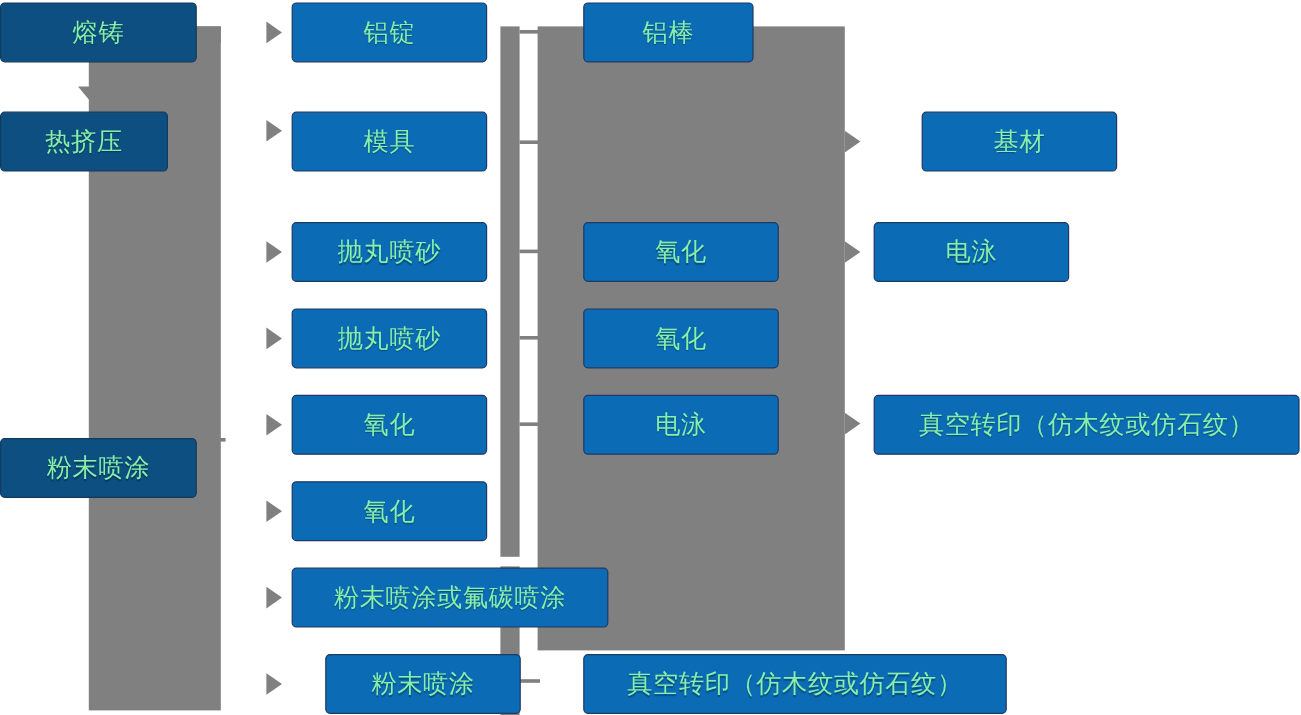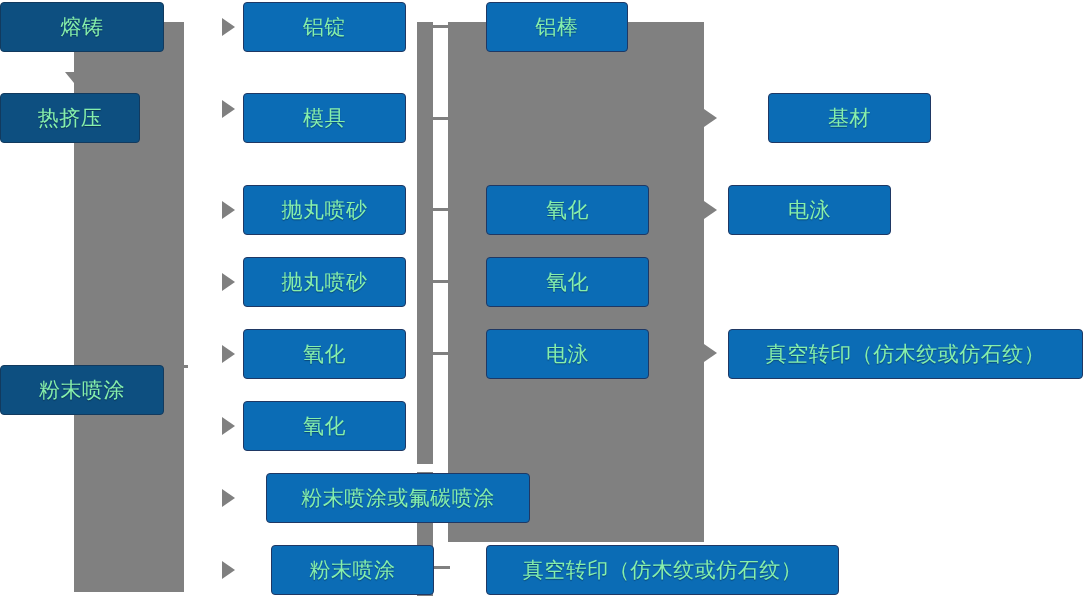--- a/index.html
+++ b/index.html
@@ -130,21 +130,21 @@
   </div>
   <div class="node bright" style="left:243px; top:257px; width:163px; height:50px;">
     <span>抛丸喷砂</span>
   </div>
   <div class="node bright" style="left:243px; top:329px; width:163px; height:50px;">
     <span>氧化</span>
   </div>
   <div class="node bright" style="left:243px; top:401px; width:163px; height:50px;">
     <span>氧化</span>
   </div>
-  <div class="node bright wide-label" style="left:243px; top:473px; width:264px; height:50px;margin-left:23px;">
+  <div class="node bright wide-label" style="left:243px; top:473px; width:264px; height:50px;">
     <span>粉末喷涂或氟碳喷涂</span>
   </div>
   <div class="node bright" style="left:243px; top:545px; width:163px; height:50px;margin-left:28px;">
     <span>粉末喷涂</span>
   </div>
 
   <div class="node bright" style="left:486px; top:2px; width:142px; height:50px;">
     <span>铝棒</span>
   </div>
   <div class="node bright" style="left:486px; top:185px; width:163px; height:50px;">

